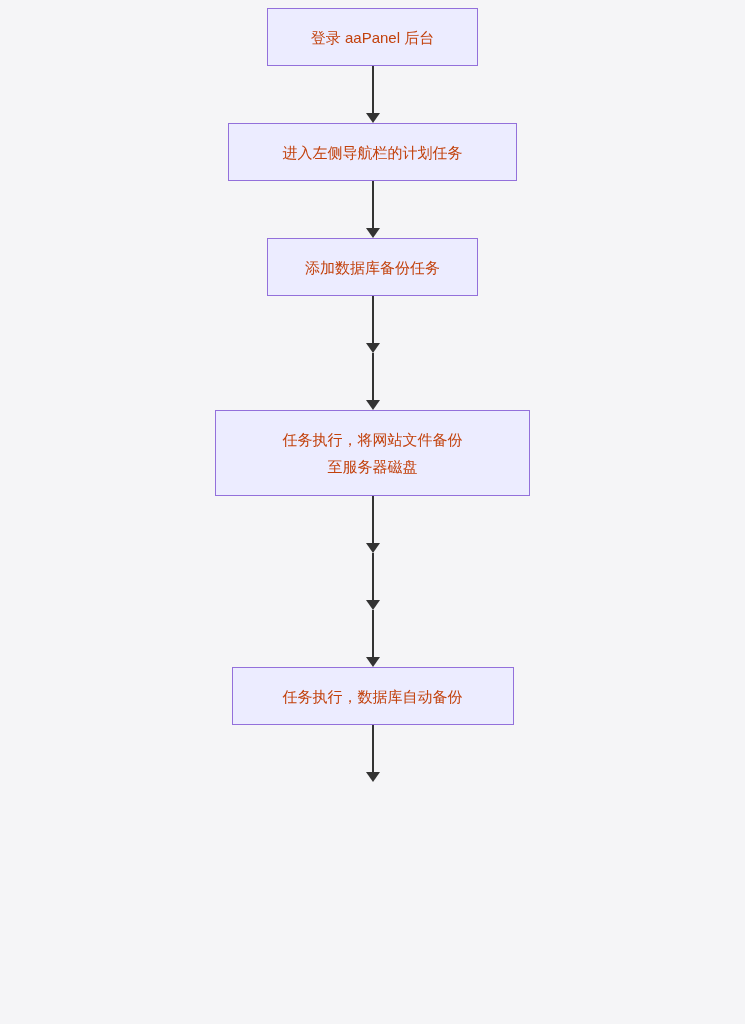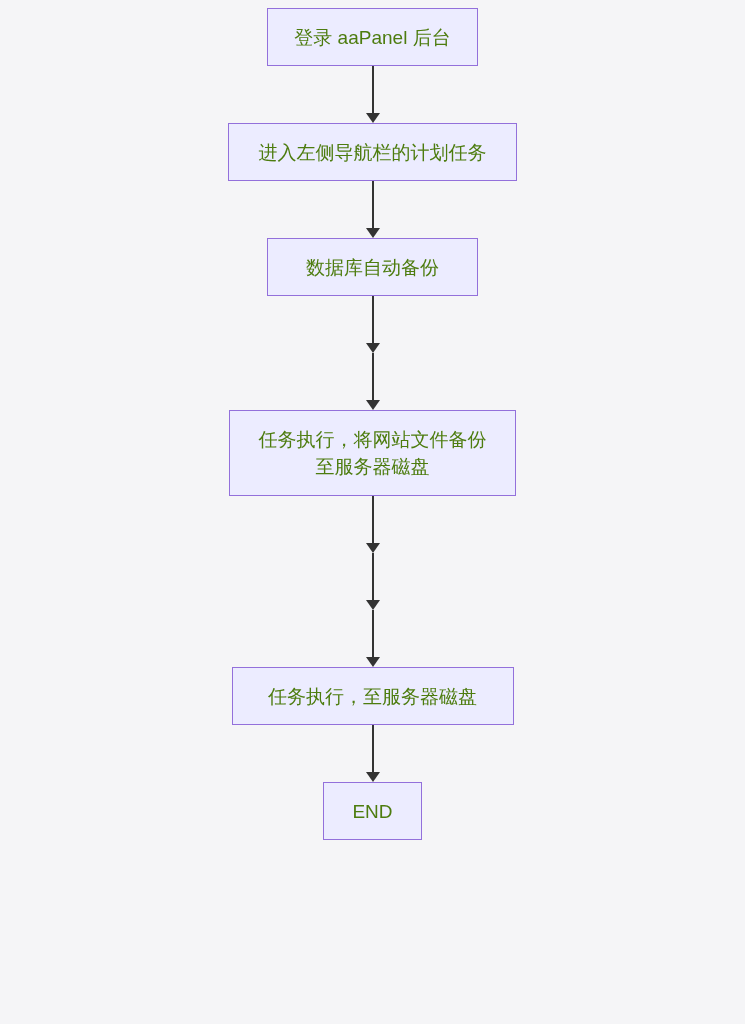--- a/index.html
+++ b/index.html
@@ -25,22 +25,22 @@
     border: 1.5px solid #9370DB;
     box-sizing: border-box;
     display: flex;
     align-items: center;
     justify-content: center;
     flex: 0 0 auto;
     height: 58px;
   }
   .node.tall { height: 86px; }
   .node .label {
-    color: #4d7c0f;
-    font-size: 19px;
+    color: #c2410c;
+    font-size: 15px;
     line-height: 27px;
     text-align: center;
     white-space: pre-line;
   }
   .arrow {
     flex: 0 0 auto;
     height: 57px;
     display: flex;
     flex-direction: column;
     align-items: center;
@@ -75,35 +75,35 @@
   <div class="node" style="width:289px">
     <span class="label">进入左侧导航栏的计划任务</span>
   </div>
 
   <div class="arrow">
     <div class="shaft"></div>
     <div class="head"></div>
   </div>
 
   <div class="node" style="width:211px">
-    <span class="label">数据库自动备份</span>
+    <span class="label">添加数据库备份任务</span>
   </div>
 
   <div class="arrow">
     <div class="shaft"></div>
     <div class="head"></div>
   </div>
 
 
   <div class="arrow">
     <div class="shaft"></div>
     <div class="head"></div>
   </div>
 
-  <div class="node tall" style="width:287px">
+  <div class="node tall" style="width:315px">
     <span class="label">任务执行，将网站文件备份
 至服务器磁盘</span>
   </div>
 
   <div class="arrow">
     <div class="shaft"></div>
     <div class="head"></div>
   </div>
 
 
@@ -112,25 +112,22 @@
     <div class="head"></div>
   </div>
 
 
   <div class="arrow">
     <div class="shaft"></div>
     <div class="head"></div>
   </div>
 
   <div class="node" style="width:282px">
-    <span class="label">任务执行，至服务器磁盘</span>
+    <span class="label">任务执行，数据库自动备份</span>
   </div>
 
   <div class="arrow">
     <div class="shaft"></div>
     <div class="head"></div>
   </div>
 
-  <div class="node" style="width:99px">
-    <span class="label">END</span>
-  </div>
 
 </div>
 
 </body></html>

